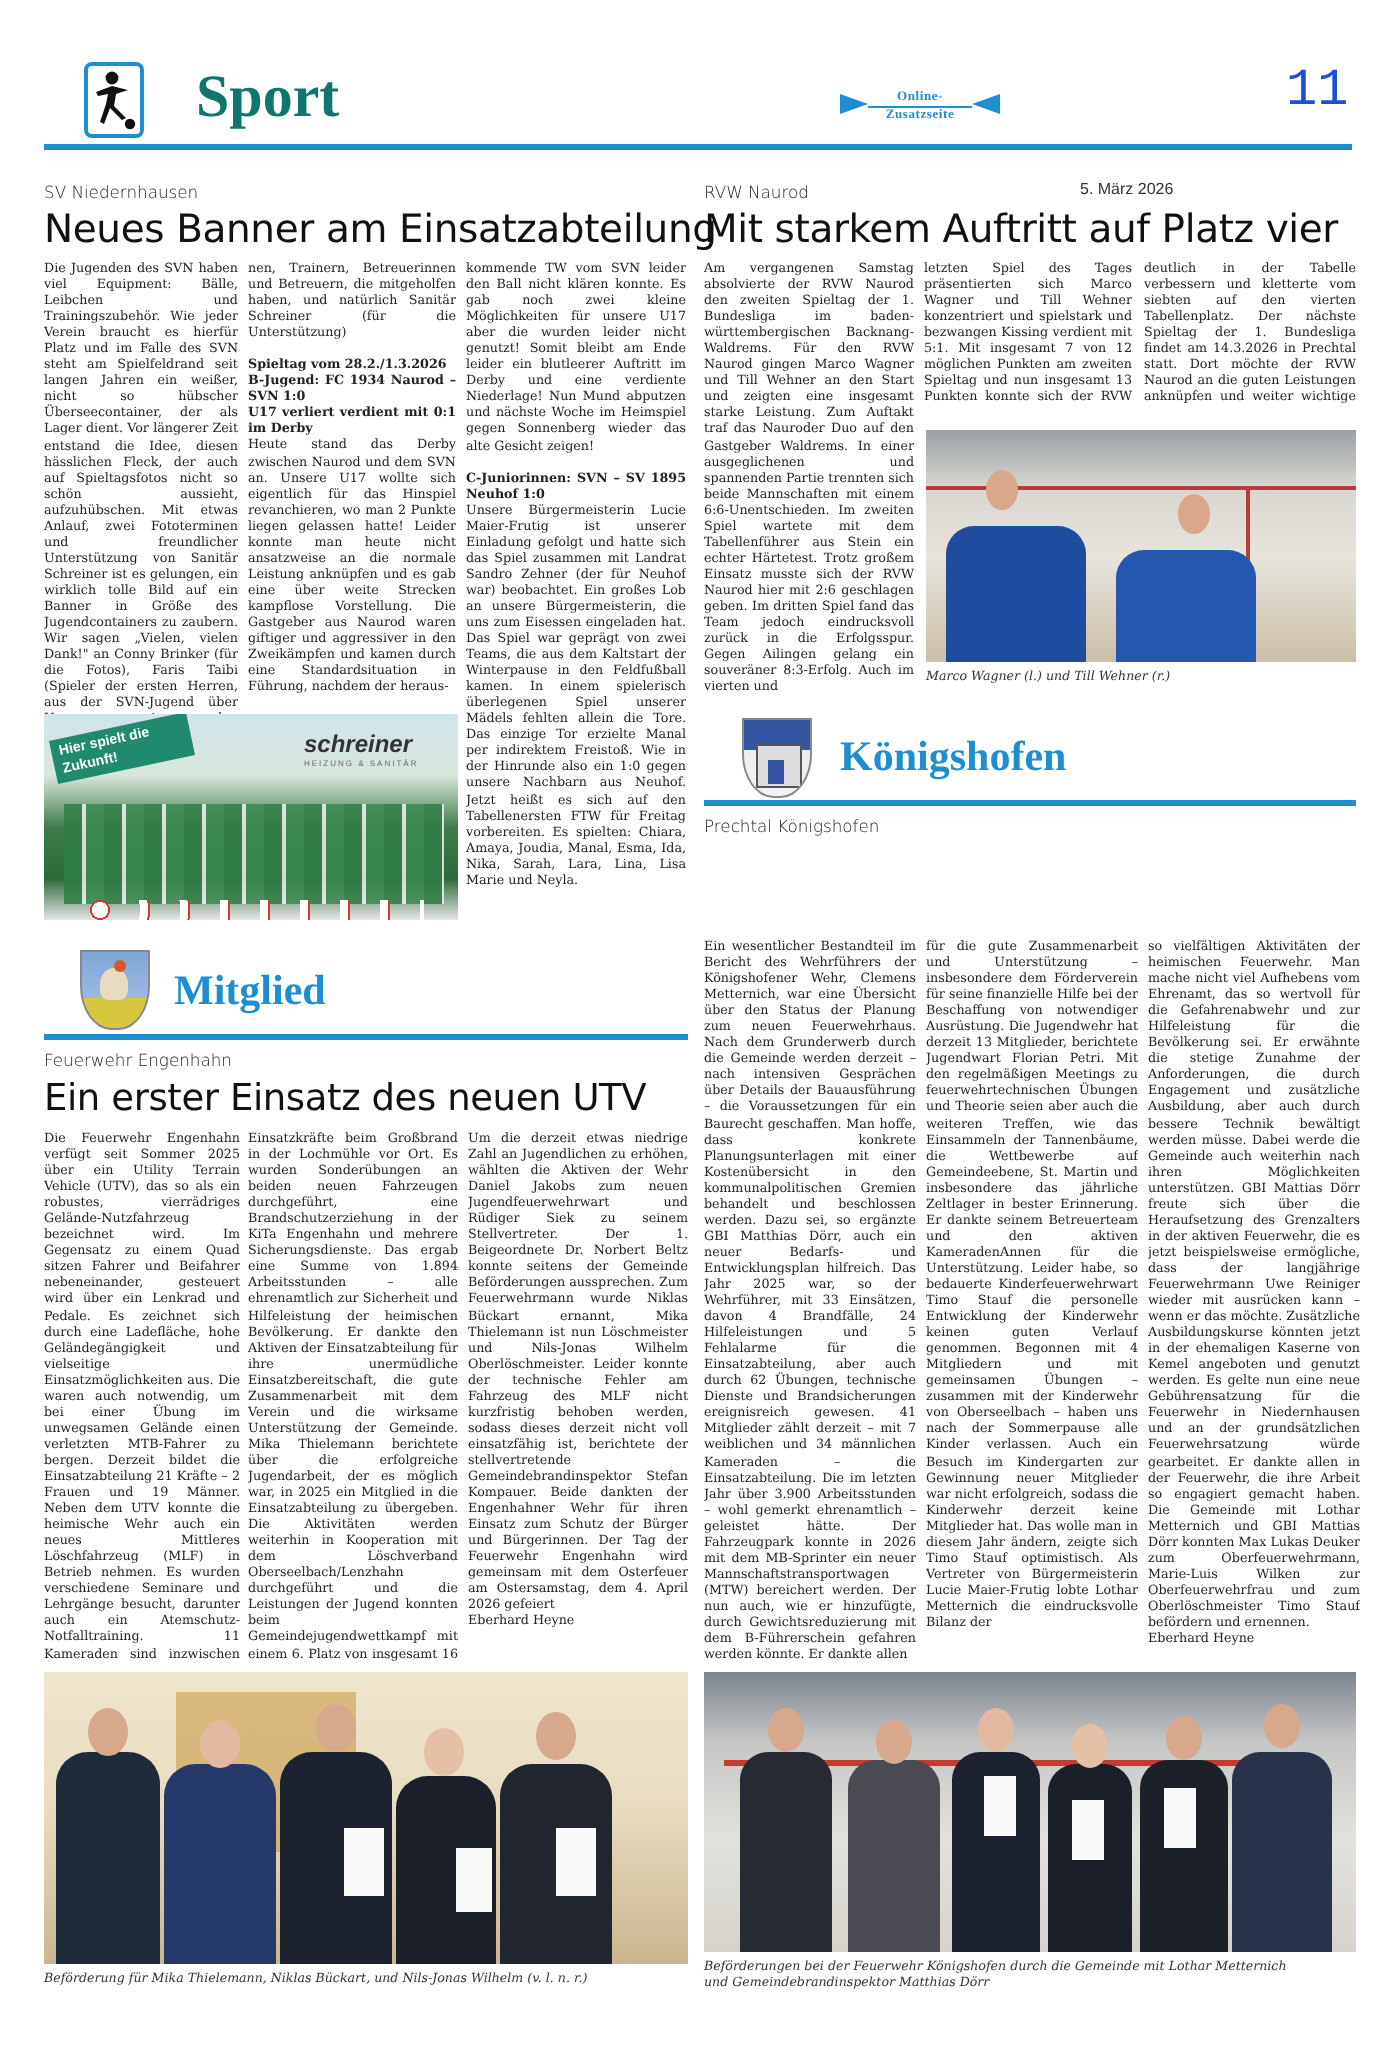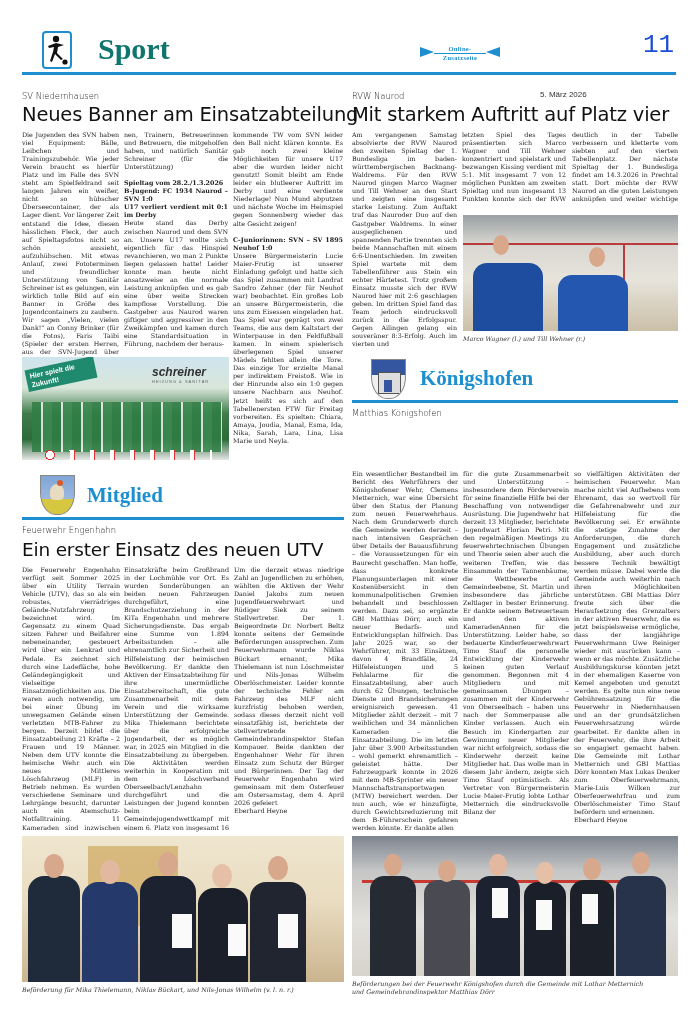--- a/index.html
+++ b/index.html
@@ -94,21 +94,21 @@
   <div style="position:absolute;left:95px;top:60px;width:70px;height:56px;background:#2458b0;border-radius:14px 14px 0 0;"></div>
 </div>
 <div class="abs caption" style="left:463px;top:335px;">Marco Wagner (l.) und Till Wehner (r.)</div>
 
 <div class="abs crest" style="left:371px;top:359px;width:33px;height:38px;background:linear-gradient(180deg,#3456a0 0%,#3456a0 40%,#eeeeee 40%,#f2f2f2 100%);border:1px solid #888;">
   <div style="position:absolute;left:6px;top:12px;width:21px;height:20px;background:#ddd;border:1px solid #555;"></div>
   <div style="position:absolute;left:12px;top:20px;width:8px;height:12px;background:#3456a0;"></div>
 </div>
 <div class="abs section-title" style="left:420px;top:366px;">Königshofen</div>
 <div class="abs section-rule" style="left:352px;top:400px;width:326px;"></div>
-<div class="abs kicker" style="left:352px;top:408px;">Matthias Königshofen</div>
+<div class="abs kicker" style="left:352px;top:408px;">Prechtal Königshofen</div>
 <div class="abs headline" style="left:352px;top:423px;">
 </div>
 <div class="abs col" style="left:352px;top:470px;width:106px;height:362px;">
     <p>Ein wesentlicher Bestandteil im Bericht des Wehrführers der Königshofener Wehr, Clemens Metternich, war eine Übersicht über den Status der Planung zum neuen Feuerwehrhaus. Nach dem Grunderwerb durch die Gemeinde werden derzeit – nach intensiven Gesprächen über Details der Bauausführung – die Voraussetzungen für ein Baurecht geschaffen. Man hoffe, dass konkrete Planungsunterlagen mit einer Kostenübersicht in den kommunalpolitischen Gremien behandelt und beschlossen werden. Dazu sei, so ergänzte GBI Matthias Dörr, auch ein neuer Bedarfs- und Entwicklungsplan hilfreich. Das Jahr 2025 war, so der Wehrführer, mit 33 Einsätzen, davon 4 Brandfälle, 24 Hilfeleistungen und 5 Fehlalarme für die Einsatzabteilung, aber auch durch 62 Übungen, technische Dienste und Brandsicherungen ereignisreich gewesen. 41 Mitglieder zählt derzeit – mit 7 weiblichen und 34 männlichen Kameraden – die Einsatzabteilung. Die im letzten Jahr über 3.900 Arbeitsstunden – wohl gemerkt ehrenamtlich – geleistet hätte. Der Fahrzeugpark konnte in 2026 mit dem MB-Sprinter ein neuer Mannschaftstransportwagen (MTW) bereichert werden. Der nun auch, wie er hinzufügte, durch Gewichtsreduzierung mit dem B-Führerschein gefahren werden könnte. Er dankte allen</p>
   </div>
 <div class="abs col" style="left:463px;top:470px;width:106px;height:362px;">
     <p>für die gute Zusammenarbeit und Unterstützung – insbesondere dem Förderverein für seine finanzielle Hilfe bei der Beschaffung von notwendiger Ausrüstung. Die Jugendwehr hat derzeit 13 Mitglieder, berichtete Jugendwart Florian Petri. Mit den regelmäßigen Meetings zu feuerwehrtechnischen Übungen und Theorie seien aber auch die weiteren Treffen, wie das Einsammeln der Tannenbäume, die Wettbewerbe auf Gemeindeebene, St. Martin und insbesondere das jährliche Zeltlager in bester Erinnerung. Er dankte seinem Betreuerteam und den aktiven KameradenAnnen für die Unterstützung. Leider habe, so bedauerte Kinderfeuerwehrwart Timo Stauf die personelle Entwicklung der Kinderwehr keinen guten Verlauf genommen. Begonnen mit 4 Mitgliedern und mit gemeinsamen Übungen – zusammen mit der Kinderwehr von Oberseelbach – haben uns nach der Sommerpause alle Kinder verlassen. Auch ein Besuch im Kindergarten zur Gewinnung neuer Mitglieder war nicht erfolgreich, sodass die Kinderwehr derzeit keine Mitglieder hat. Das wolle man in diesem Jahr ändern, zeigte sich Timo Stauf optimistisch. Als Vertreter von Bürgermeisterin Lucie Maier-Frutig lobte Lothar Metternich die eindrucksvolle Bilanz der</p>
   </div>
 <div class="abs col" style="left:574px;top:470px;width:106px;height:362px;">
   <p>so vielfältigen Aktivitäten der heimischen Feuerwehr. Man mache nicht viel Aufhebens vom Ehrenamt, das so wertvoll für die Gefahrenabwehr und zur Hilfeleistung für die Bevölkerung sei. Er erwähnte die stetige Zunahme der Anforderungen, die durch Engagement und zusätzliche Ausbildung, aber auch durch bessere Technik bewältigt werden müsse. Dabei werde die Gemeinde auch weiterhin nach ihren Möglichkeiten unterstützen. GBI Mattias Dörr freute sich über die Heraufsetzung des Grenzalters in der aktiven Feuerwehr, die es jetzt beispielsweise ermögliche, dass der langjährige Feuerwehrmann Uwe Reiniger wieder mit ausrücken kann – wenn er das möchte. Zusätzliche Ausbildungskurse könnten jetzt in der ehemaligen Kaserne von Kemel angeboten und genutzt werden. Es gelte nun eine neue Gebührensatzung für die Feuerwehr in Niedernhausen und an der grundsätzlichen Feuerwehrsatzung würde gearbeitet. Er dankte allen in der Feuerwehr, die ihre Arbeit so engagiert gemacht haben. Die Gemeinde mit Lothar Metternich und GBI Mattias Dörr konnten Max Lukas Deuker zum Oberfeuerwehrmann, Marie-Luis Wilken zur Oberfeuerwehrfrau und zum Oberlöschmeister Timo Stauf befördern und ernennen.</p>

